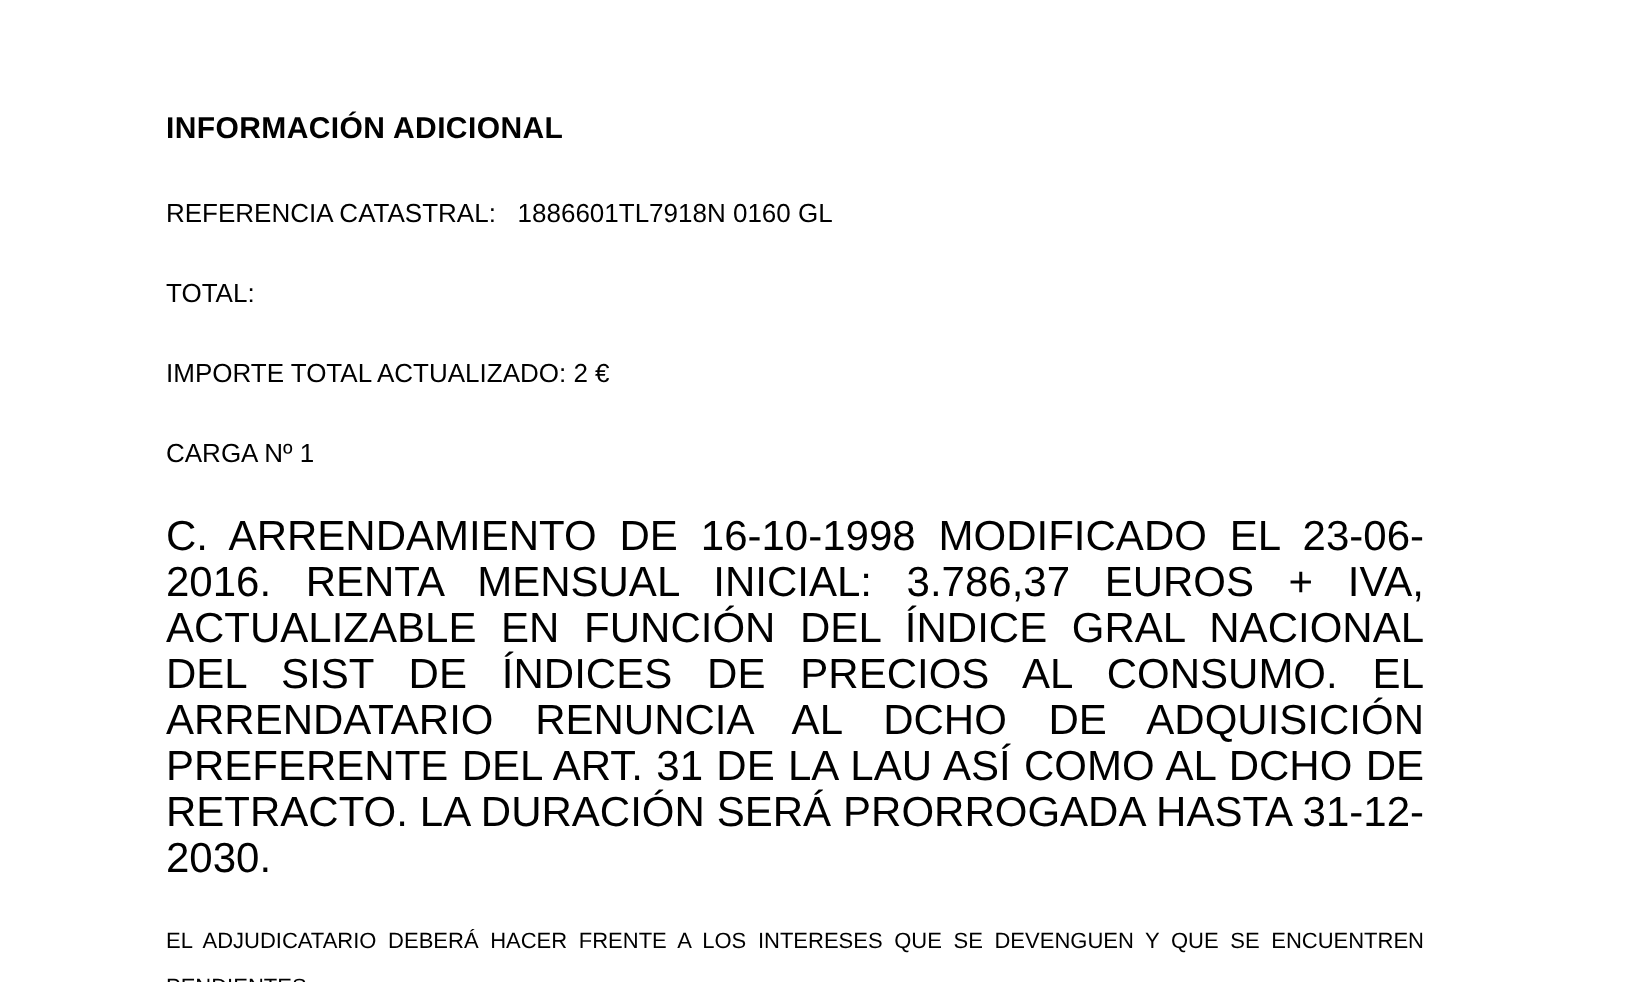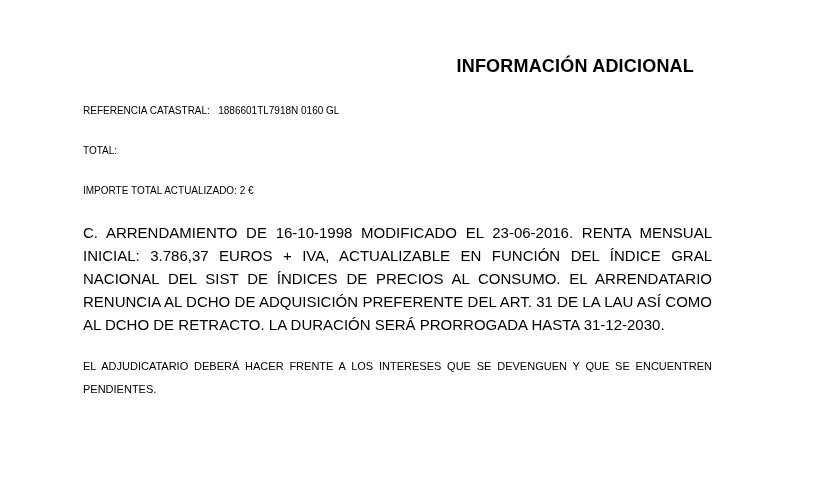--- a/index.html
+++ b/index.html
@@ -15,35 +15,35 @@
     overflow: hidden;
   }
   .page {
     position: relative;
     width: 816px;
     height: 491px;
     box-sizing: border-box;
     padding: 56px 104px 0 83px;
   }
   .doc-title {
-    text-align: right;
-    font-size: 18px;
+    text-align: left;
+    font-size: 15px;
     font-weight: bold;
     letter-spacing: 0.2px;
     margin: 0 0 24px 0;
     padding-right: 18px;
   }
   .line {
-    font-size: 10px;
+    font-size: 13px;
     line-height: 19px;
     margin: 0 0 21px 0;
     white-space: pre;
   }
   .para {
-    font-size: 15px;
+    font-size: 21px;
     line-height: 23px;
     text-align: justify;
     text-justify: inter-word;
     margin: 0 0 19px 0;
   }
   .para-last {
     font-size: 11px;
     line-height: 23px;
     text-align: justify;
     text-justify: inter-word;
@@ -56,18 +56,19 @@
 <div class="page">
 
   <h1 class="doc-title">INFORMACIÓN ADICIONAL</h1>
 
   <p class="line">REFERENCIA CATASTRAL:   1886601TL7918N 0160 GL</p>
 
   <p class="line">TOTAL:</p>
 
   <p class="line">IMPORTE TOTAL ACTUALIZADO: 2 €</p>
 
+  <p class="line">CARGA Nº 1</p>
 
   <p class="para">C. ARRENDAMIENTO DE 16-10-1998 MODIFICADO EL 23-06-2016. RENTA MENSUAL INICIAL: 3.786,37 EUROS + IVA, ACTUALIZABLE EN FUNCIÓN DEL ÍNDICE GRAL NACIONAL DEL SIST DE ÍNDICES DE PRECIOS AL CONSUMO. EL ARRENDATARIO RENUNCIA AL DCHO DE ADQUISICIÓN PREFERENTE DEL ART. 31 DE LA LAU ASÍ COMO AL DCHO DE RETRACTO. LA DURACIÓN SERÁ PRORROGADA HASTA 31-12-2030.</p>
 
   <p class="para-last">EL ADJUDICATARIO DEBERÁ HACER FRENTE A LOS INTERESES QUE SE DEVENGUEN Y QUE SE ENCUENTREN PENDIENTES.</p>
 
 </div>
 
 </body></html>

